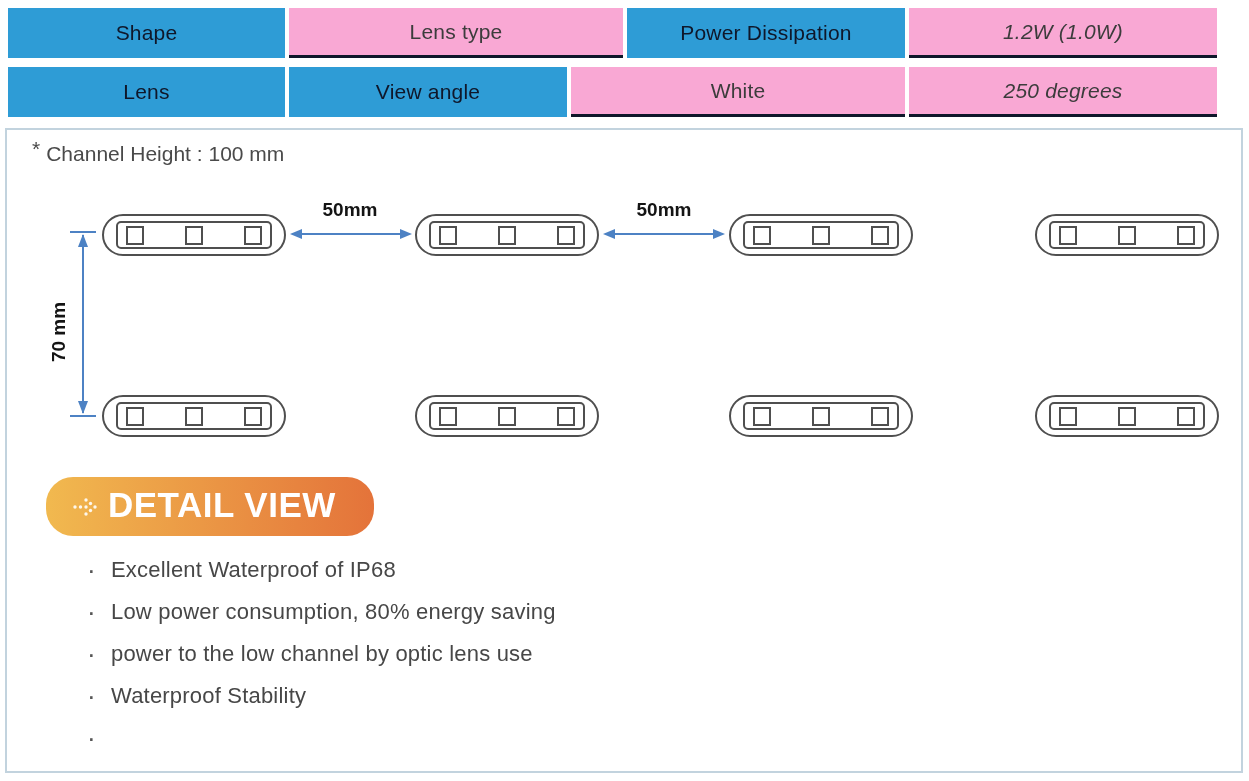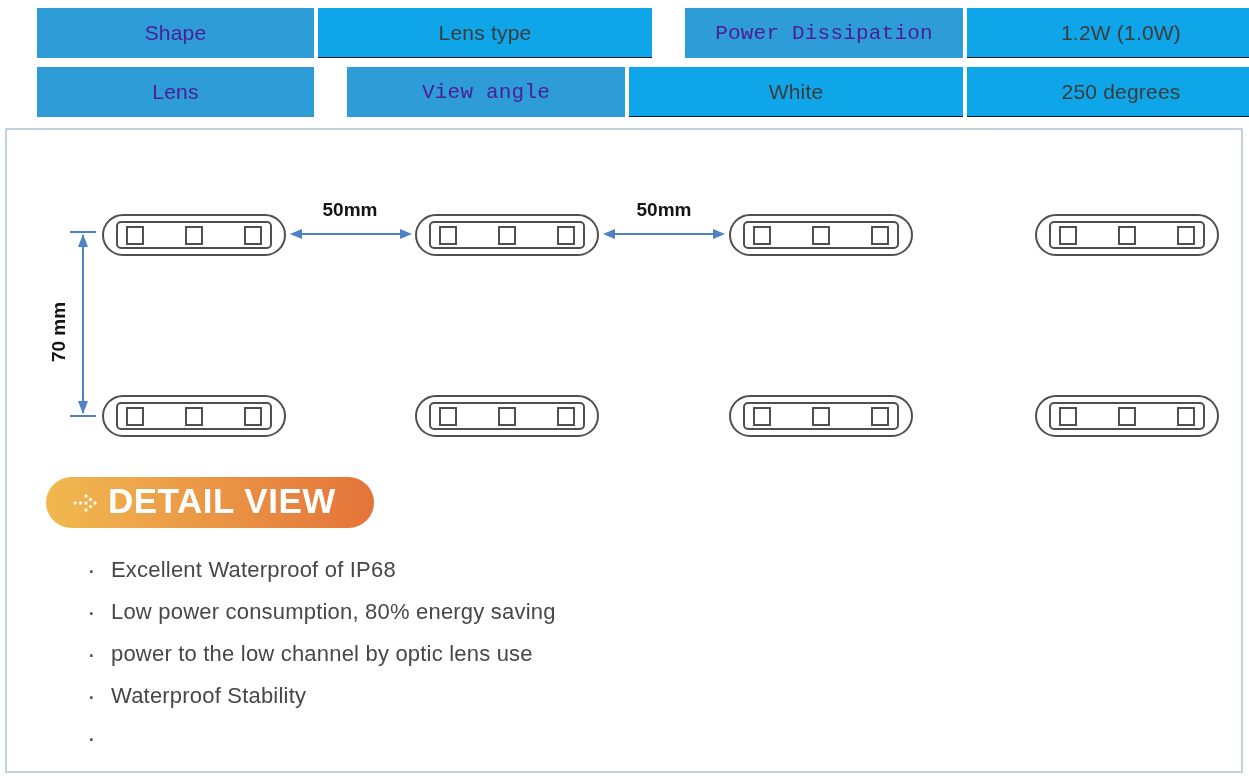--- a/index.html
+++ b/index.html
@@ -6,23 +6,23 @@
   body{
     width:1249px;height:781px;position:relative;background:#ffffff;
     font-family:"Liberation Sans", sans-serif;overflow:hidden;
   }
 
   
   .spec-table{position:absolute;left:8px;top:8px;}
   .spec-row{display:flex;gap:4px;height:50px;margin-bottom:9px;}
   .cell{display:flex;align-items:center;justify-content:center;
         font-size:21px;letter-spacing:0.2px;}
-  .cell.head{background:#2e9cd6;color:#4c1d95;margin-left:29px;}
-  .cell.val{background:#0ea5e9;color:#3c3c3c;border-bottom:1px solid #0f172a;}
-  .w1{width:277px;} .w2{width:334px;} .w3{width:278px;font-family:Liberation Mono, monospace;} .w4{width:308px;}
+  .cell.head{background:#2e9cd6;color:#0f172a;}
+  .cell.val{background:#f9a8d4;color:#3c3c3c;border-bottom:3px solid #0f172a;}
+  .w1{width:277px;} .w2{width:334px;} .w3{width:278px;} .w4{width:308px;font-style:italic;}
 
   
   .panel{position:absolute;left:5px;top:128px;width:1238px;height:645px;
          border:2px solid #c2d3de;box-sizing:border-box;background:#ffffff;}
 
   .note{position:absolute;left:25px;top:12px;font-size:21px;color:#4a4a4a;}
   .note .star{display:inline-block;transform:translateY(-5px);margin-right:6px;}
 
   
   .module{position:absolute;width:184px;height:42px;background:#fff;
@@ -32,21 +32,21 @@
        display:flex;align-items:center;justify-content:space-between;padding:0 8px;}
   .led{width:18px;height:19px;border:2px solid #4f4f4f;background:#fff;box-sizing:border-box;}
 
   
   .dim-svg{position:absolute;}
   .dim-label{position:absolute;font-size:19px;font-weight:bold;color:#141414;white-space:nowrap;}
   .dim-label.h{transform:translateX(-50%);}
   .dim-label.v{transform:translate(-50%,-50%) rotate(-90deg);}
 
   
-  .badge{position:absolute;left:39px;top:347px;width:328px;height:51px;
+  .badge{position:absolute;left:39px;top:347px;width:328px;height:59px;
          border-radius:27px;background:linear-gradient(90deg,#f1b94f,#e4733a);
          display:flex;align-items:center;padding-left:26px;box-sizing:border-box;}
   .badge .icon{width:26px;height:26px;flex:0 0 auto;}
   .badge .label{color:#ffffff;font-size:35px;font-weight:bold;
                 letter-spacing:0.5px;margin-left:10px;line-height:1;
                 transform:translateY(-2px);}
 
   
   .features{position:absolute;left:80px;top:419px;}
   .feature{display:flex;align-items:center;height:42px;
@@ -66,20 +66,23 @@
   <div class="spec-row">
     <div class="cell head w1">Lens</div>
     <div class="cell head w3">View angle</div>
     <div class="cell val  w2">White</div>
     <div class="cell val  w4">250 degrees</div>
   </div>
 </div>
 
 <div class="panel">
 
+  <div class="note">
+    <span class="star">*</span><span>Channel Height : 100 mm</span>
+  </div>
 
   <div class="module" style="left:95px;top:84px;">
       <div class="pcb">
         <div class="led"></div>
         <div class="led"></div>
         <div class="led"></div>
       </div>
     </div>
   <div class="module" style="left:408px;top:84px;">
       <div class="pcb">

